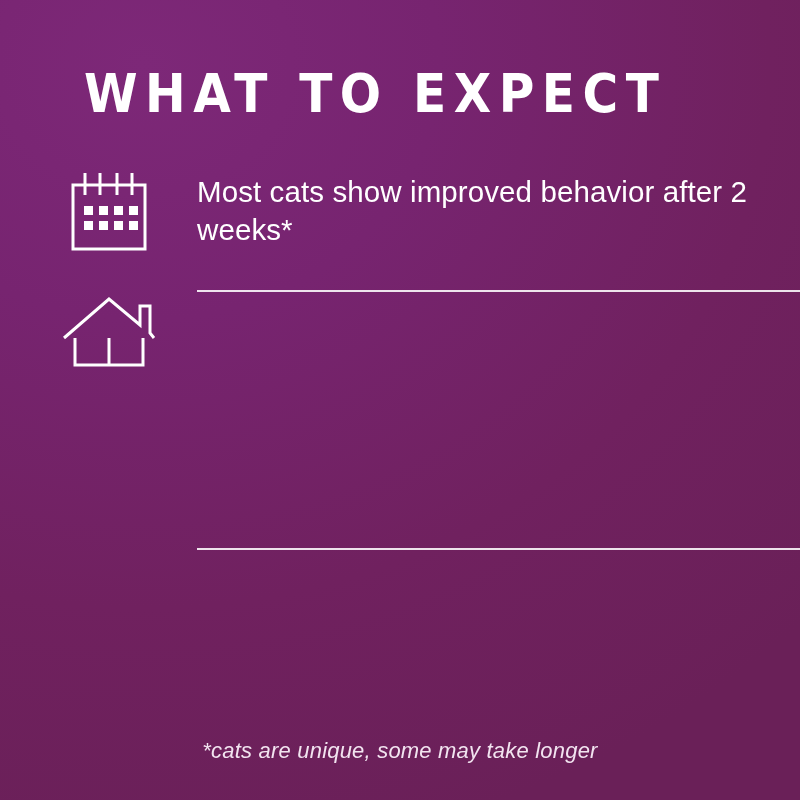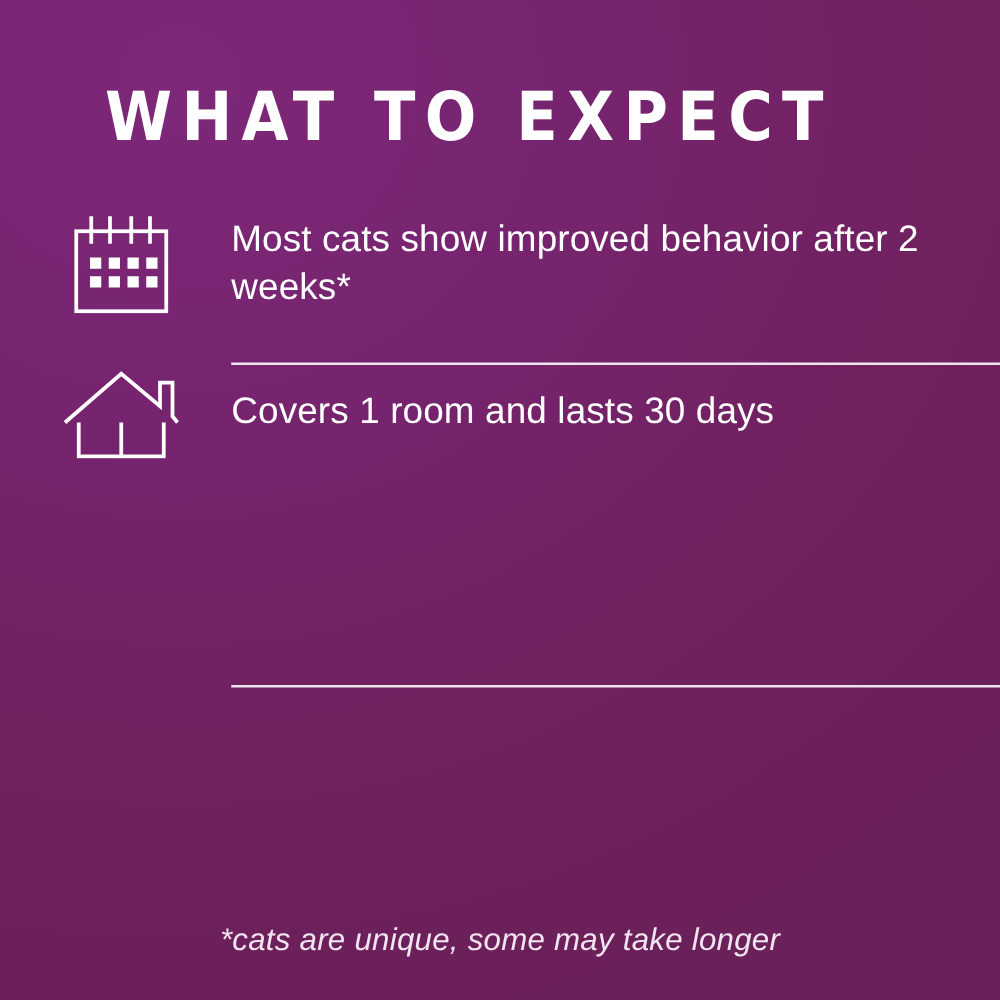--- a/index.html
+++ b/index.html
@@ -50,20 +50,21 @@
     left: 0;
     top: 152px;
     width: 800px;
   }
 
   .feature {
     position: relative;
     display: flex;
     align-items: center;
     min-height: 118px;
+    margin-left: 12px;
   }
 
   .icon-cell {
     width: 185px;
     min-width: 185px;
     display: flex;
     align-items: center;
     justify-content: center;
     box-sizing: border-box;
     padding-left: 8px;
@@ -91,21 +92,21 @@
   .divider-2 { top: 278px; }
 
   
   .footnote {
     position: absolute;
     left: 0;
     right: 0;
     top: 738px;
     text-align: center;
     color: #F2E4F0;
-    font-size: 25px;
+    font-size: 22px;
     font-style: italic;
     font-weight: 300;
     letter-spacing: 0.2px;
     font-family: "Liberation Sans", sans-serif;
   }
 
   svg { display: block; }
 </style>
 </head>
 <body>
@@ -139,21 +140,20 @@
     </div>
 
     <div class="feature">
       <div class="icon-cell">
         <svg width="96" height="76" viewBox="0 0 96 76" aria-hidden="true">
           <path d="M3 47 L48 8 L79 34 L79 15 L89 15 L89 42 L93 47" fill="none" stroke="#FFFFFF" stroke-width="3" stroke-linejoin="miter" stroke-linecap="butt"></path>
           <path d="M14 47 L14 74 L82 74 L82 47" fill="none" stroke="#FFFFFF" stroke-width="3"></path>
           <line x1="48" y1="47" x2="48" y2="74" stroke="#FFFFFF" stroke-width="3"></line>
         </svg>
       </div>
-      <div class="feature-text">Covers 1 room and lasts 30 days</div>
       <div class="divider divider-2"></div>
     </div>
 
 
   </div>
 
   <div class="footnote">*cats are unique, some may take longer</div>
 
 </div>
 

